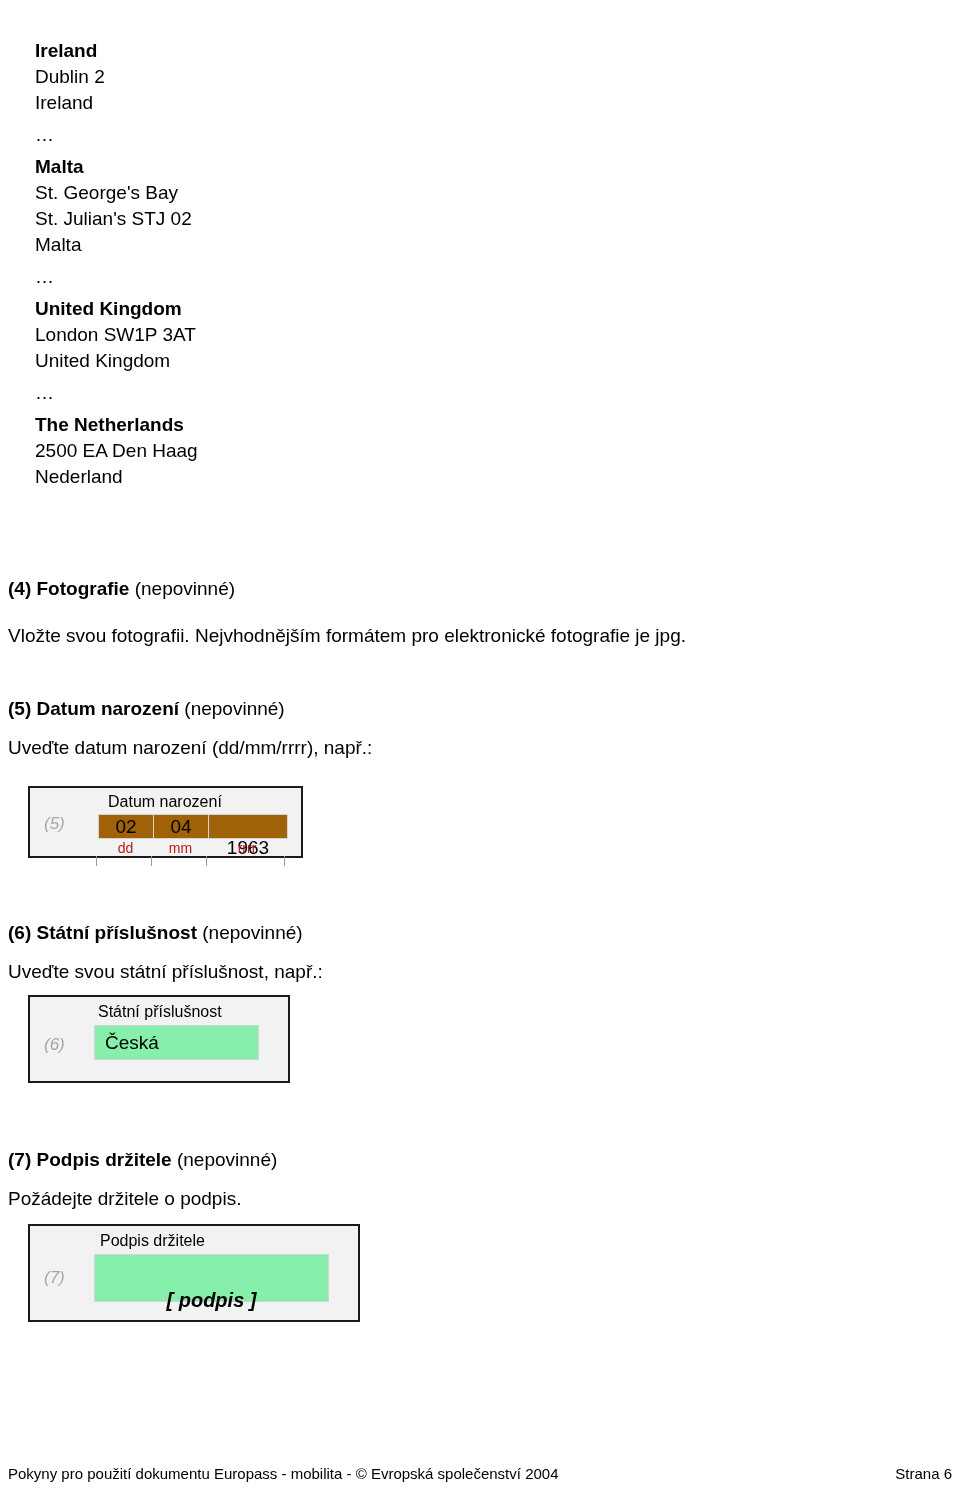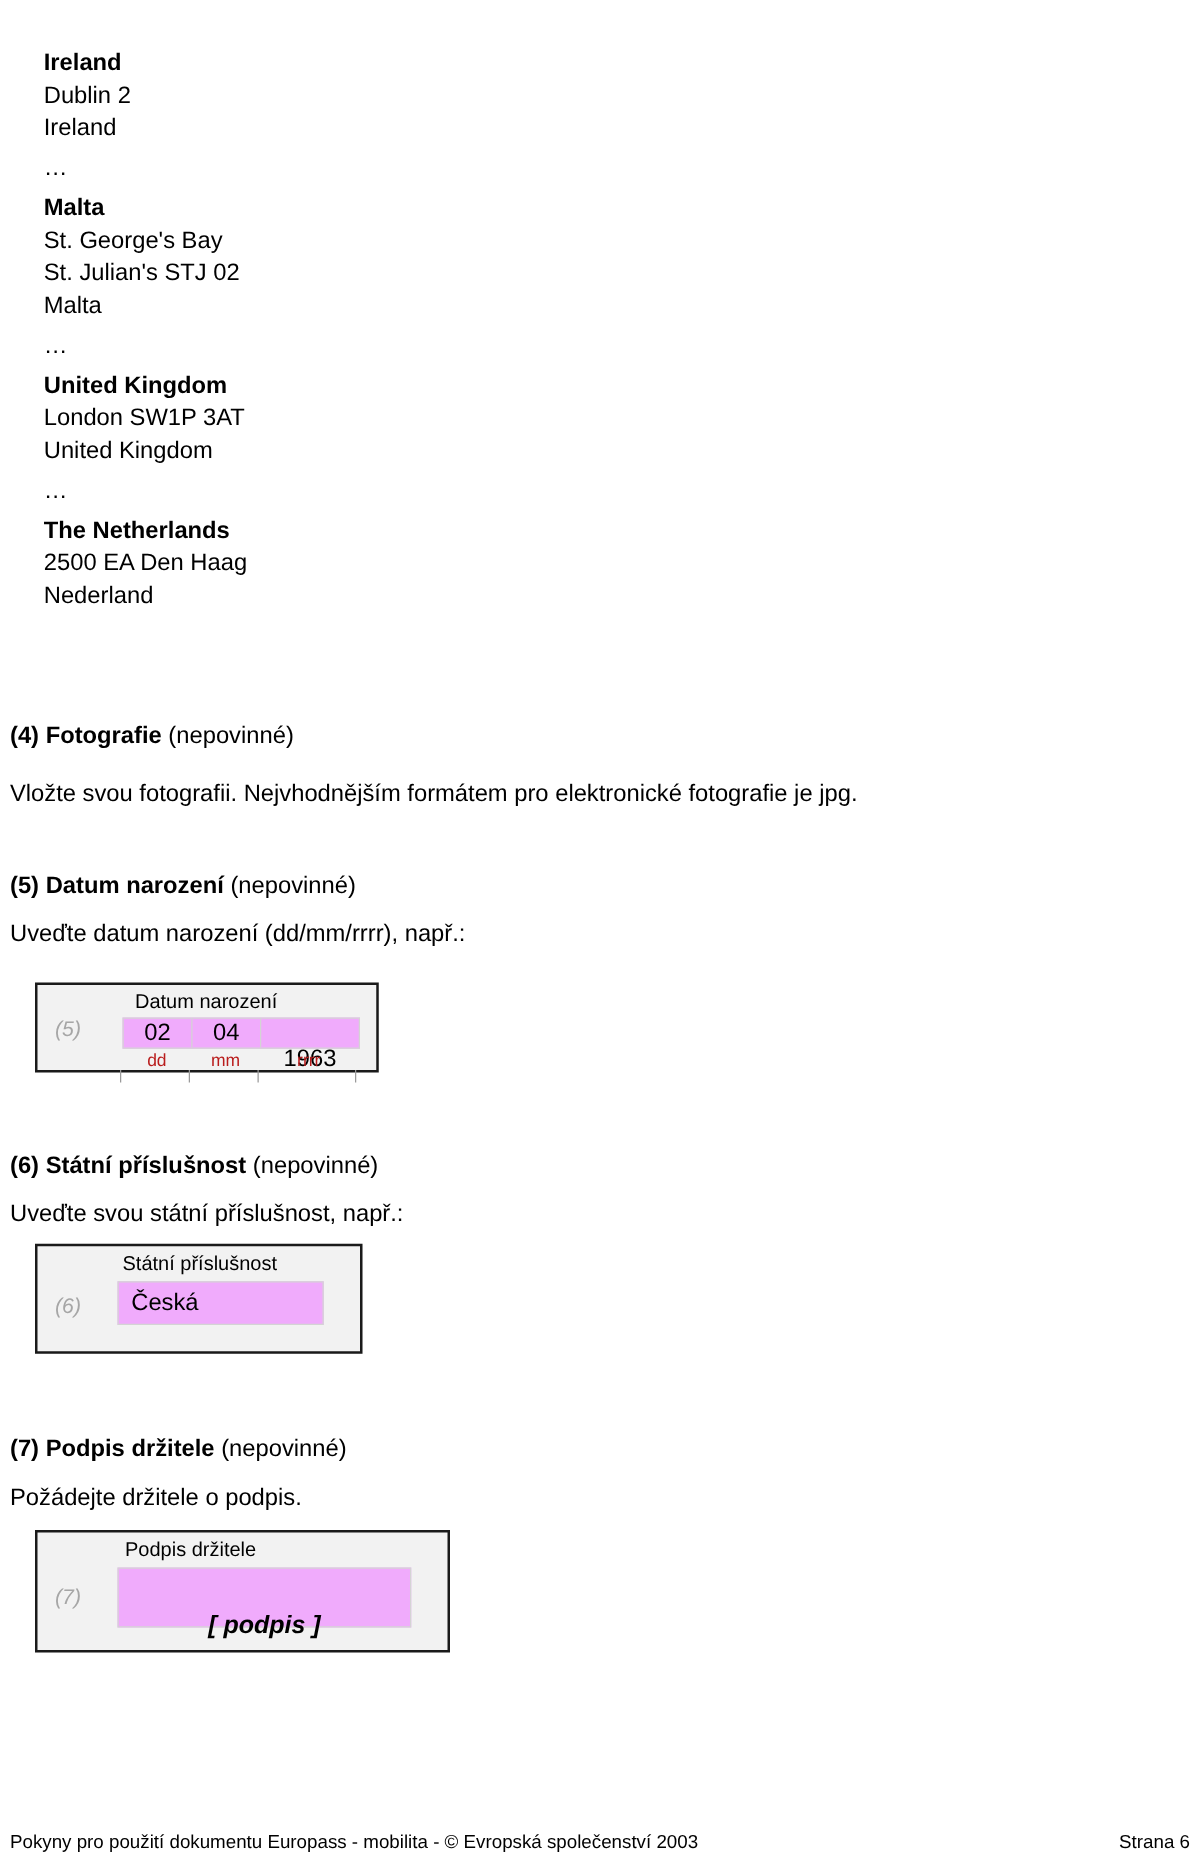--- a/index.html
+++ b/index.html
@@ -94,33 +94,33 @@
     font-size: 17px;
   }
   .field-caption {
     position: absolute;
     font-size: 16px;
     color: #000;
     white-space: nowrap;
   }
   .field-input {
     position: absolute;
-    background: #f0abfc;
+    background: #86efac;
     border: 1px solid #d4d4d4;
     box-sizing: border-box;
     font-size: 19px;
     display: flex;
     align-items: center;
   }
 
   
   .date-cells {
     position: absolute;
     display: flex;
-    background: #f0abfc;
+    background: #a16207;
     border: 1px solid #d4d4d4;
     box-sizing: border-box;
   }
   .date-cell {
     border-right: 1px solid #d4d4d4;
     box-sizing: border-box;
     display: flex;
     align-items: center;
     justify-content: center;
     font-size: 19px;
@@ -256,16 +256,16 @@
   <div class="sec-desc" style="top:1187px;">Požádejte držitele o podpis.</div>
 
   <div class="field-box" style="left:28px; top:1224px; width:332px; height:98px;">
     <div class="field-tag" style="top:42px;">(7)</div>
     <div class="field-caption" style="left:70px; top:6px;">Podpis držitele</div>
     <div class="field-input" style="left:64px; top:28px; width:235px; height:48px;">
       <span class="sig-value">[ podpis ]</span>
     </div>
   </div>
 
-  <div class="footer-left">Pokyny pro použití dokumentu Europass - mobilita  -  © Evropská společenství 2003</div>
+  <div class="footer-left">Pokyny pro použití dokumentu Europass - mobilita  -  © Evropská společenství 2004</div>
   <div class="footer-right">Strana 6</div>
 
 </div>
 
 </body></html>

